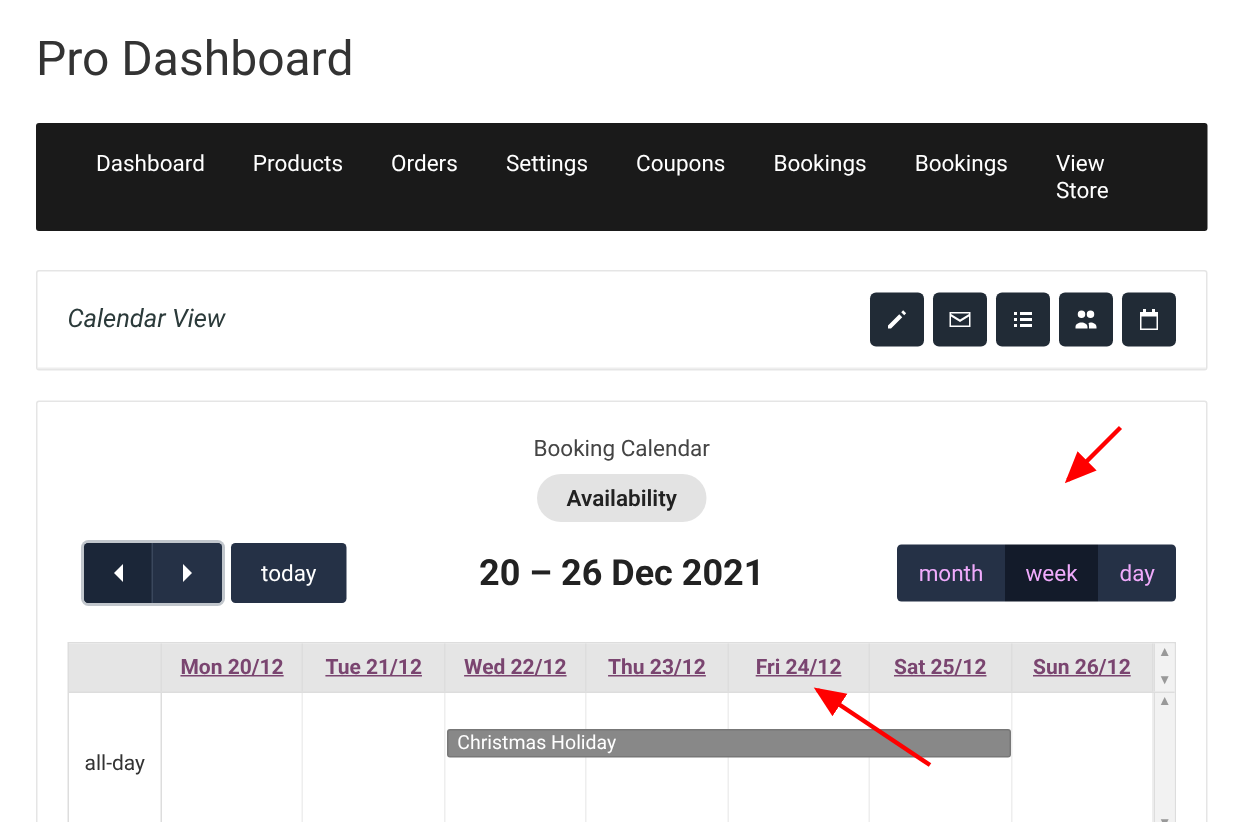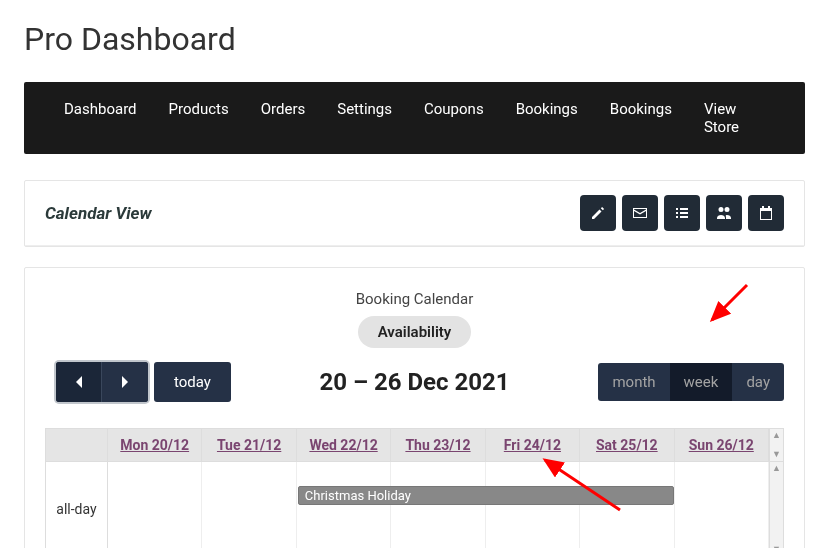--- a/index.html
+++ b/index.html
@@ -37,21 +37,21 @@
   }
   .panel-header {
     display: flex;
     align-items: center;
     justify-content: space-between;
     padding: 14px 20px;
     border-bottom: 1px solid #eee;
   }
   .panel-title {
     font-style: italic;
-    font-weight: 700;
+    font-weight: 400;
     font-size: 17px;
     color: #2b3a3a;
   }
   .action-buttons { display: flex; gap: 6px; }
   .action-btn {
     width: 36px; height: 36px;
     background: #212b36;
     border-radius: 4px;
     display: flex;
     align-items: center;
@@ -110,21 +110,21 @@
     font-weight:700;
     color:#222;
     position:absolute;
     left:50%;
     transform:translateX(-50%);
   }
   .controls-row { position: relative; }
   .view-switch { display:flex; }
   .view-opt {
     background:#253146;
-    color:#a3a3a3;
+    color:#f0abfc;
     height:38px;
     padding:0 14px;
     display:flex; align-items:center;
     font-size:15px;
     cursor:pointer;
   }
   .view-opt:first-child { border-top-left-radius:3px; border-bottom-left-radius:3px; }
   .view-opt:last-child { border-top-right-radius:3px; border-bottom-right-radius:3px; }
   .view-opt.active { background:#131b2a; }
 

